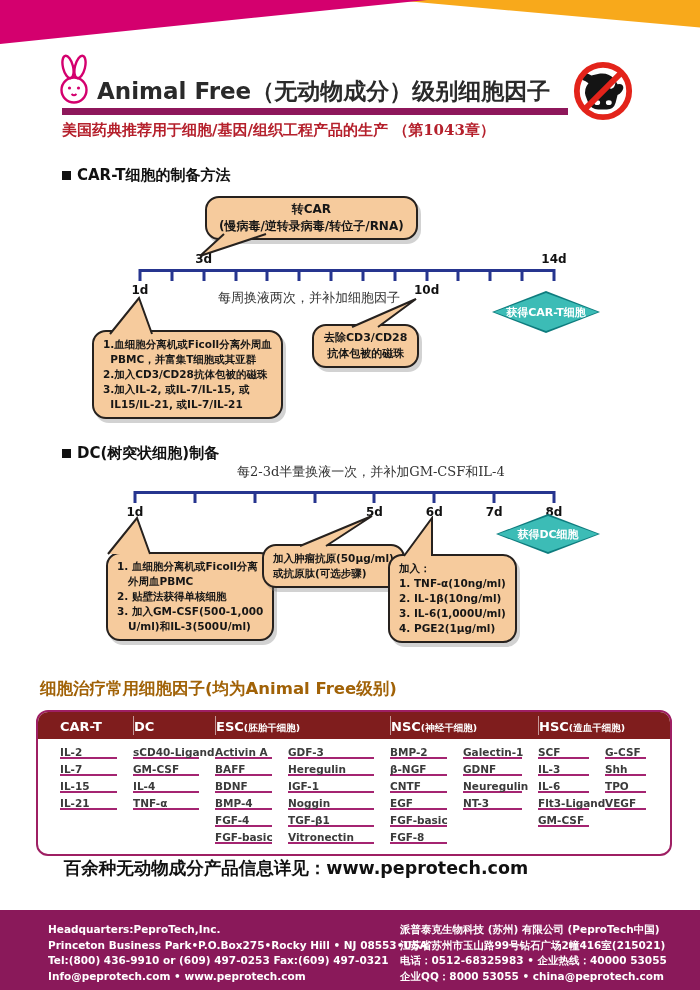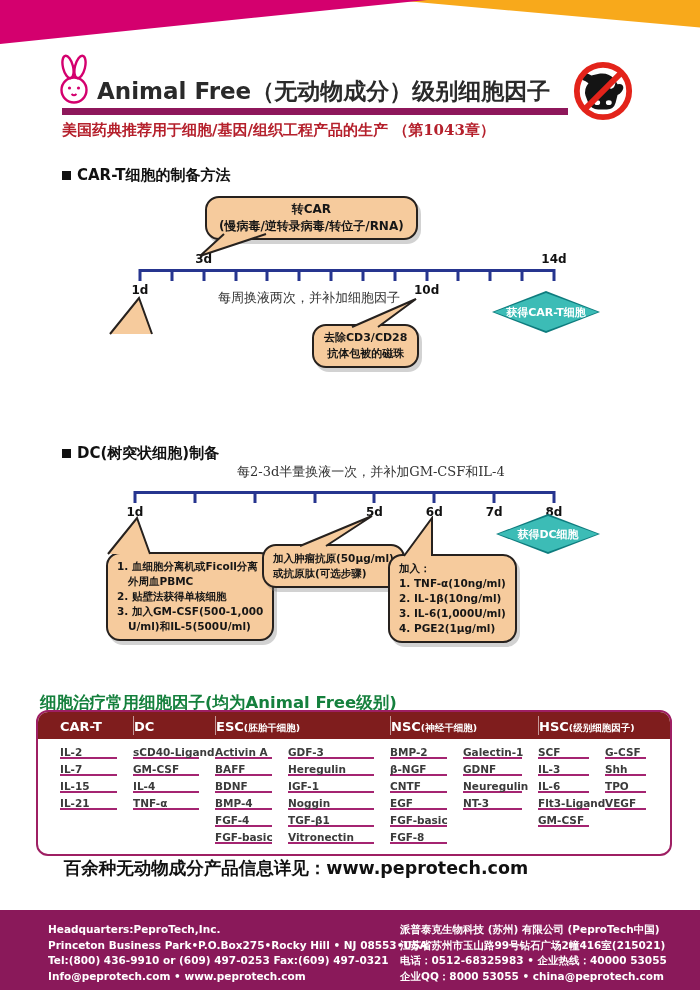--- a/index.html
+++ b/index.html
@@ -55,21 +55,21 @@
   
   .diamond{position:absolute;clip-path:polygon(50% 0,100% 50%,50% 100%,0 50%);background:#0e7c7e;
            filter:drop-shadow(4px 4px 0 #bfc3c5);z-index:2;}
   .diamond .inner{position:absolute;inset:2px;clip-path:polygon(50% 0,100% 50%,50% 100%,0 50%);
            background:#3CBCB6;display:flex;align-items:center;justify-content:center;
            color:#fff;font-size:11px;font-weight:bold;white-space:nowrap;}
   #dia-cart{left:492px;top:291px;width:108px;height:42px;}
   #dia-dc{left:496px;top:514px;width:104px;height:40px;}
 
   
-  .table-title{position:absolute;left:40px;top:692px;font-size:16.5px;font-weight:bold;color:#15803d;white-space:nowrap;}
+  .table-title{position:absolute;left:40px;top:678px;font-size:16.5px;font-weight:bold;color:#a16207;white-space:nowrap;}
   .cy-table{position:absolute;left:36px;top:710px;width:632px;border:2px solid #9E1F63;border-radius:12px;
             background:#fff;overflow:hidden;}
   .t-head{display:grid;grid-template-columns:73px 82px 73px 102px 73px 75px 67px 57px;
           background:#7f1d1d;padding:4px 8px 4px 22px;align-items:baseline;}
   .hcell{color:#fff;white-space:nowrap;}
   .hcell.wide{grid-column:span 2;}
   .hcell:not(:first-child){border-left:1px solid rgba(255,255,255,.55);}
   .hmain{font-size:13px;font-weight:bold;}
   .hsub{font-size:9.5px;font-weight:bold;}
   .t-body{display:grid;grid-template-columns:73px 82px 73px 102px 73px 75px 67px 57px;
@@ -152,20 +152,21 @@
       <div class="tl-lab below" style="left: 69.2308%;">10d</div>
     </div>
   <div class="tl-note" id="note-cart">每周换液两次，并补加细胞因子</div>
 
   <div class="diamond" id="dia-cart">
     <div class="inner">
         <span>获得CAR-T细胞</span>
       </div>
   </div>
 
+  <div class="bubble" id="bub-cart-steps"><div class="line">1.血细胞分离机或Ficoll分离外周血</div><div class="line">  PBMC，并富集T细胞或其亚群</div><div class="line">2.加入CD3/CD28抗体包被的磁珠</div><div class="line">3.加入IL-2, 或IL-7/IL-15, 或</div><div class="line">  IL15/IL-21, 或IL-7/IL-21</div></div>
   <svg class="tail" style="left:103px;top:296px" width="55" height="40">
     <path d="M7 38 L36 2 L49 38" fill="#F6CB9D" stroke="#26211e" stroke-width="2"></path>
     </svg>
 
   <div class="bubble center" id="bub-remove"><div class="line">去除CD3/CD28</div><div class="line">抗体包被的磁珠</div></div>
   <svg class="tail" style="left:346px;top:297px" width="76" height="32">
     <path d="M6 30 L70 2 L32 30" fill="#F6CB9D" stroke="#26211e" stroke-width="2"></path>
     </svg>
 
   <div class="section-h" id="h-dc">
@@ -183,21 +184,21 @@
       <span class="tick" style="left: 71.4286%;"></span>
       <span class="tick" style="left: 85.7143%;"></span>
       <span class="tick" style="left: 100%;"></span>
       <div class="tl-lab below" style="left: 0%;">1d</div>
       <div class="tl-lab below" style="left: 57.1429%;">5d</div>
       <div class="tl-lab below" style="left: 71.4286%;">6d</div>
       <div class="tl-lab below" style="left: 85.7143%;">7d</div>
       <div class="tl-lab below" style="left: 100%;">8d</div>
     </div>
 
-  <div class="bubble" id="bub-dc-steps"><div class="line">1. 血细胞分离机或Ficoll分离</div><div class="line">   外周血PBMC</div><div class="line">2. 贴壁法获得单核细胞</div><div class="line">3. 加入GM-CSF(500-1,000</div><div class="line">   U/ml)和IL-5(500U/ml)</div></div>
+  <div class="bubble" id="bub-dc-steps"><div class="line">1. 血细胞分离机或Ficoll分离</div><div class="line">   外周血PBMC</div><div class="line">2. 贴壁法获得单核细胞</div><div class="line">3. 加入GM-CSF(500-1,000</div><div class="line">   U/ml)和IL-3(500U/ml)</div></div>
   <svg class="tail" style="left:101px;top:516px" width="55" height="40">
     <path d="M7 38 L36 2 L49 38" fill="#F6CB9D" stroke="#26211e" stroke-width="2"></path>
     </svg>
 
   <div class="bubble" id="bub-antigen"><div class="line">加入肿瘤抗原(50μg/ml)</div><div class="line">或抗原肽(可选步骤)</div></div>
   <svg class="tail" style="left:294px;top:514px" width="84" height="34">
     <path d="M6 32 L78 2 L32 32" fill="#F6CB9D" stroke="#26211e" stroke-width="2"></path>
     </svg>
 
   <div class="bubble" id="bub-maturation"><div class="line">加入：</div><div class="line">1. TNF-α(10ng/ml)</div><div class="line">2. IL-1β(10ng/ml)</div><div class="line">3. IL-6(1,000U/ml)</div><div class="line">4. PGE2(1μg/ml)</div></div>
@@ -211,21 +212,21 @@
       </div>
   </div>
 
   <div class="table-title">细胞治疗常用细胞因子(均为Animal Free级别)</div>
   <div class="cy-table">
     <div class="t-head" id="table-head">
         <div class="hcell"><span class="hmain">CAR-T</span><span class="hsub"></span></div>
         <div class="hcell"><span class="hmain">DC</span><span class="hsub"></span></div>
         <div class="hcell wide"><span class="hmain">ESC</span><span class="hsub">(胚胎干细胞)</span></div>
         <div class="hcell wide"><span class="hmain">NSC</span><span class="hsub">(神经干细胞)</span></div>
-        <div class="hcell wide"><span class="hmain">HSC</span><span class="hsub">(级别细胞因子)</span></div>
+        <div class="hcell wide"><span class="hmain">HSC</span><span class="hsub">(造血干细胞)</span></div>
       </div>
     <div class="t-body" id="table-body">
         <div class="cell">IL-2</div>
         <div class="cell">sCD40-Ligand</div>
         <div class="cell">Activin A</div>
         <div class="cell">GDF-3</div>
         <div class="cell">BMP-2</div>
         <div class="cell">Galectin-1</div>
         <div class="cell">SCF</div>
         <div class="cell">G-CSF</div>

